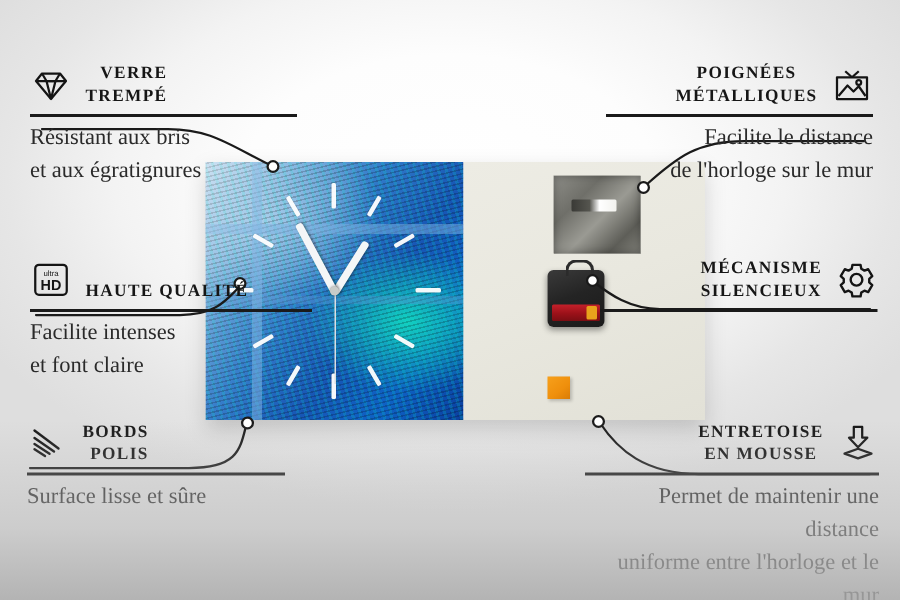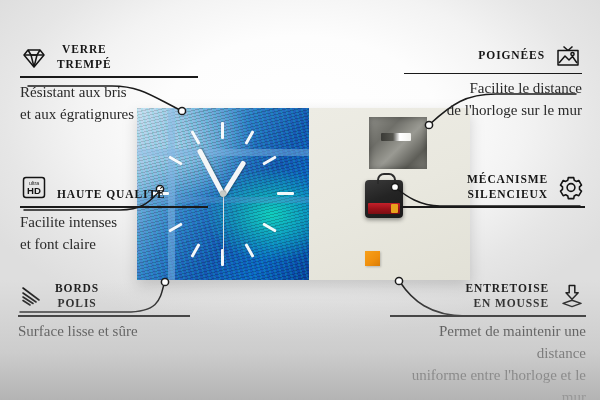--- a/index.html
+++ b/index.html
@@ -86,30 +86,30 @@
   .feature{position:absolute;width:195px;}
   .feature.left{text-align:right;}
   .feature.right{text-align:left;}
   .f-head{display:flex;align-items:center;gap:9px;}
   .feature.left .f-head{justify-content:flex-start;flex-direction:row;}
   .feature.right .f-head{justify-content:flex-start;flex-direction:row-reverse;}
   .f-title{
     font-family:"Liberation Serif",serif;font-weight:bold;font-size:11.5px;
     letter-spacing:.9px;color:#161616;line-height:1.28;text-transform:uppercase;
   }
-  .feature.left .f-title{text-align:center;}
-  .feature.right .f-title{text-align:right;}
+  .feature.left .f-title{text-align:right;}
+  .feature.right .f-title{text-align:center;}
   .f-rule{height:1.4px;background:#1a1a1a;margin-top:5px;}
   .f-desc{
     font-family:"Liberation Serif",serif;font-size:15px;color:#2a2a2a;
     line-height:1.46;margin-top:4px;
   }
   .feature.left .f-desc{text-align:left;}
   .feature.right .f-desc{text-align:right;}
-  .f-icon{width:28px;height:26px;flex:0 0 28px;display:flex;align-items:flex-end;justify-content:center;}
+  .f-icon{width:28px;height:26px;flex:0 0 28px;display:flex;align-items:center;justify-content:center;}
   .f-icon svg{display:block;}
 </style>
 </head>
 <body>
 
 <div id="stage">
 
   <div class="product">
 
     <div class="clock-front">
@@ -249,20 +249,21 @@
             <rect x="4" y="6.5" width="20" height="14.5"></rect>
             <path d="M14 6.5 L9.5 2.5"></path>
               <path d="M14 6.5 L18.5 2.5"></path>
             <path d="M5 19 L11 12 L15 16 L18.5 12.5 L23 19"></path>
             <circle cx="18.5" cy="10" r="1.6"></circle>
           </g>
         </svg>
       </span>
       <span class="f-title">
         <span>POIGNÉES</span><br>
+        <span>MÉTALLIQUES</span>
       </span>
     </div>
     <div class="f-rule" style="width:100%;"></div>
     <div class="f-desc">
       <span>Facilite le distance</span><br>
       <span>de l'horloge sur le mur</span>
     </div>
   </div>
 
   <div class="feature right" style="left:400px;top:172px;width:185px;">

